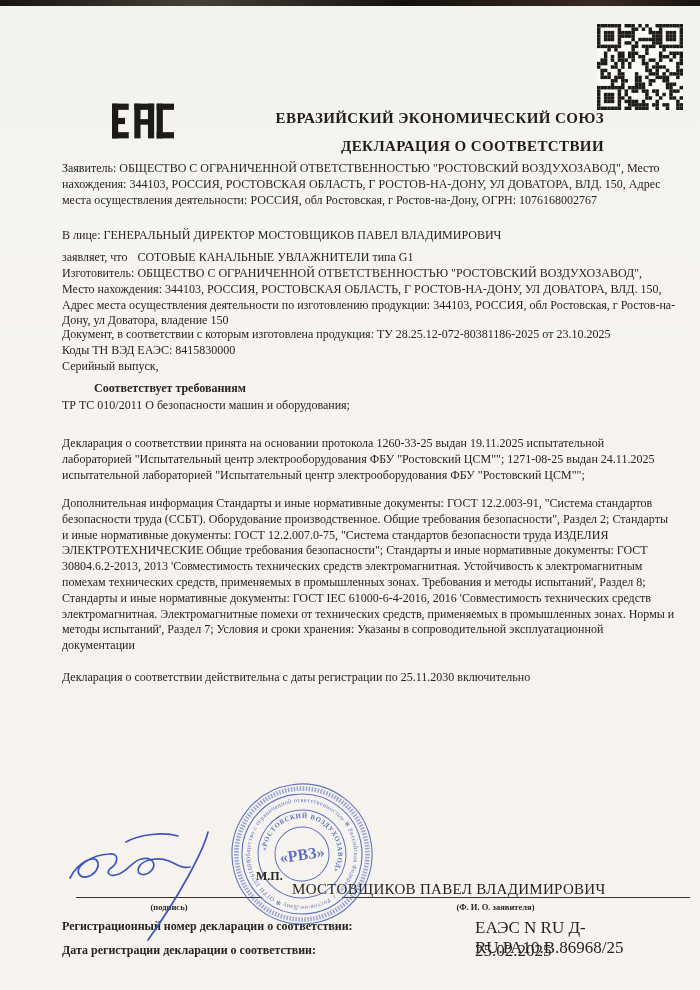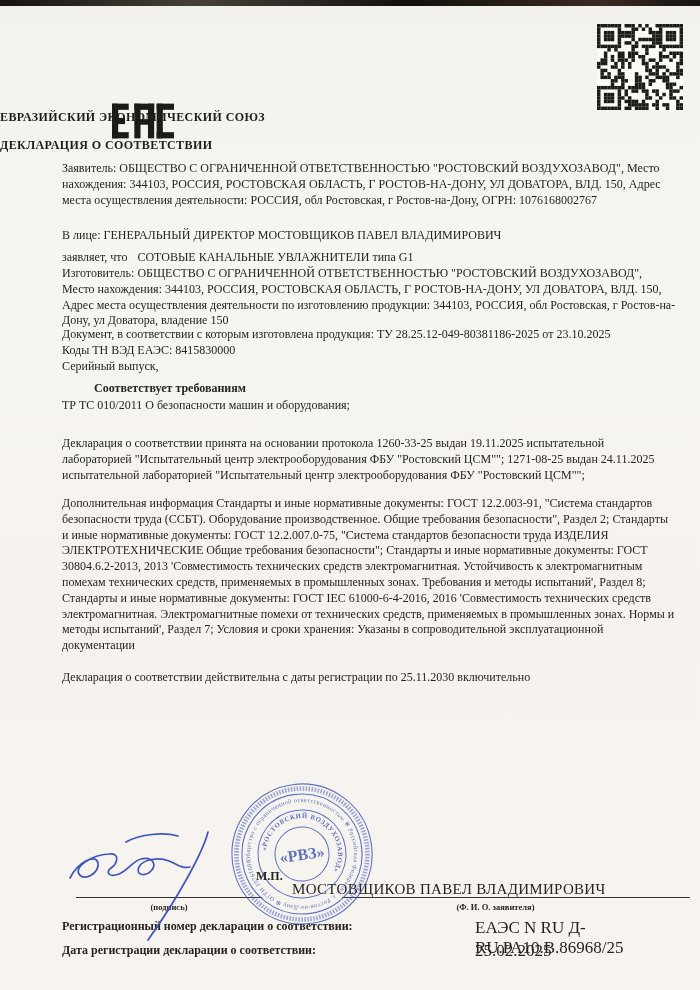--- a/index.html
+++ b/index.html
@@ -9,22 +9,22 @@
     font-family:"Liberation Serif", serif;
     color:#26241f;
   }
   .page{position:absolute;top:0;left:0;width:700px;height:990px;
     background:linear-gradient(180deg,#f3f1ec 0%,#f7f5f0 25%,#f6f3ee 60%,#f7f4ef 100%);
     overflow:hidden;}
   .scan-top{position:absolute;top:0;left:0;width:700px;height:6px;
     background:linear-gradient(90deg,#171410,#47403a 28%,#14110d 58%,#3a2a23 86%,#171310);}
   .eac{position:absolute;left:112px;top:96px;}
   .qr{position:absolute;left:597px;top:24px;}
-  .head{position:absolute;left:0;width:604px;text-align:left;font-weight:bold;
-    font-size:12px;letter-spacing:.4px;color:#1f1d18;}
+  .head{position:absolute;left:0;width:604px;text-align:right;font-weight:bold;
+    font-size:15px;letter-spacing:.4px;color:#1f1d18;}
   .blk{position:absolute;left:62px;width:614px;font-size:12px;line-height:15.8px;text-align:left;}
   .blk b{font-weight:normal;}
   .lead{font-weight:bold;margin-left:32px;}
   .gap{display:inline-block;width:10px;}
   .caption{position:absolute;font-size:8.5px;font-weight:bold;text-align:center;color:#2a2823;}
   .uline{position:absolute;border-bottom:1.4px solid #38352f;height:0;}
   .name{position:absolute;font-size:15px;letter-spacing:.3px;color:#26241f;z-index:2;}
   .mp{position:absolute;left:256px;top:869px;font-size:12px;font-weight:bold;z-index:5;text-align:center;}
   .reglabel{position:absolute;left:62px;font-size:12px;font-weight:bold;}
   .regvalue{position:absolute;left:444px;font-size:17px;margin-left:31px;}
@@ -387,21 +387,21 @@
   <div class="head" style="top:138px">ДЕКЛАРАЦИЯ О СООТВЕТСТВИИ</div>
 
   <div class="blk" style="top:161px"><b>Заявитель:</b> <span>ОБЩЕСТВО С ОГРАНИЧЕННОЙ ОТВЕТСТВЕННОСТЬЮ "РОСТОВСКИЙ ВОЗДУХОЗАВОД", Место нахождения: 344103, РОССИЯ, РОСТОВСКАЯ ОБЛАСТЬ, Г РОСТОВ-НА-ДОНУ, УЛ ДОВАТОРА, ВЛД. 150, Адрес места осуществления деятельности: РОССИЯ, обл Ростовская, г Ростов-на-Дону, ОГРН: 1076168002767</span></div>
 
   <div class="blk" style="top:228px"><b>В лице:</b> <span>ГЕНЕРАЛЬНЫЙ ДИРЕКТОР МОСТОВЩИКОВ ПАВЕЛ ВЛАДИМИРОВИЧ</span></div>
 
   <div class="blk" style="top:250px"><b>заявляет, что</b><span class="gap"></span><span>СОТОВЫЕ КАНАЛЬНЫЕ УВЛАЖНИТЕЛИ типа G1</span></div>
 
   <div class="blk" style="top:266px"><b>Изготовитель:</b> <span>ОБЩЕСТВО С ОГРАНИЧЕННОЙ ОТВЕТСТВЕННОСТЬЮ "РОСТОВСКИЙ ВОЗДУХОЗАВОД", Место нахождения: 344103, РОССИЯ, РОСТОВСКАЯ ОБЛАСТЬ, Г РОСТОВ-НА-ДОНУ, УЛ ДОВАТОРА, ВЛД. 150, Адрес места осуществления деятельности по изготовлению продукции: 344103, РОССИЯ, обл Ростовская, г Ростов-на-Дону, ул Доватора, владение 150</span></div>
 
-  <div class="blk" style="top:327px">Документ, в соответствии с которым изготовлена продукция: ТУ 28.25.12-049-80381186-2025 от 23.10.2025</div>
+  <div class="blk" style="top:327px">Документ, в соответствии с которым изготовлена продукция: ТУ 28.25.12-072-80381186-2025 от 23.10.2025</div>
   <div class="blk" style="top:343px">Коды ТН ВЭД ЕАЭС: 8415830000</div>
   <div class="blk" style="top:359px">Серийный выпуск,</div>
 
   <div class="blk lead" style="top:381px">Соответствует требованиям</div>
   <div class="blk" style="top:398px">ТР ТС 010/2011 О безопасности машин и оборудования;</div>
 
   <div class="blk" style="top:436px"><b>Декларация о соответствии принята на основании протокола</b> <span>1260-33-25 выдан 19.11.2025 испытательной лабораторией "Испытательный центр электрооборудования ФБУ "Ростовский ЦСМ""; 1271-08-25 выдан 24.11.2025 испытательной лабораторией "Испытательный центр электрооборудования ФБУ "Ростовский ЦСМ"";</span></div>
 
   <div class="blk" style="top:496px"><b>Дополнительная информация</b> <span>Стандарты и иные нормативные документы: ГОСТ 12.2.003-91, "Система стандартов безопасности труда (ССБТ). Оборудование производственное. Общие требования безопасности", Раздел 2; Стандарты и иные нормативные документы: ГОСТ 12.2.007.0-75, "Система стандартов безопасности труда ИЗДЕЛИЯ ЭЛЕКТРОТЕХНИЧЕСКИЕ Общие требования безопасности"; Стандарты и иные нормативные документы: ГОСТ 30804.6.2-2013, 2013 'Совместимость технических средств электромагнитная. Устойчивость к электромагнитным помехам технических средств, применяемых в промышленных зонах. Требования и методы испытаний', Раздел 8; Стандарты и иные нормативные документы: ГОСТ IEC 61000-6-4-2016, 2016 'Совместимость технических средств электромагнитная. Электромагнитные помехи от технических средств, применяемых в промышленных зонах. Нормы и методы испытаний', Раздел 7; Условия и сроки хранения: Указаны в сопроводительной эксплуатационной документации</span></div>
 

